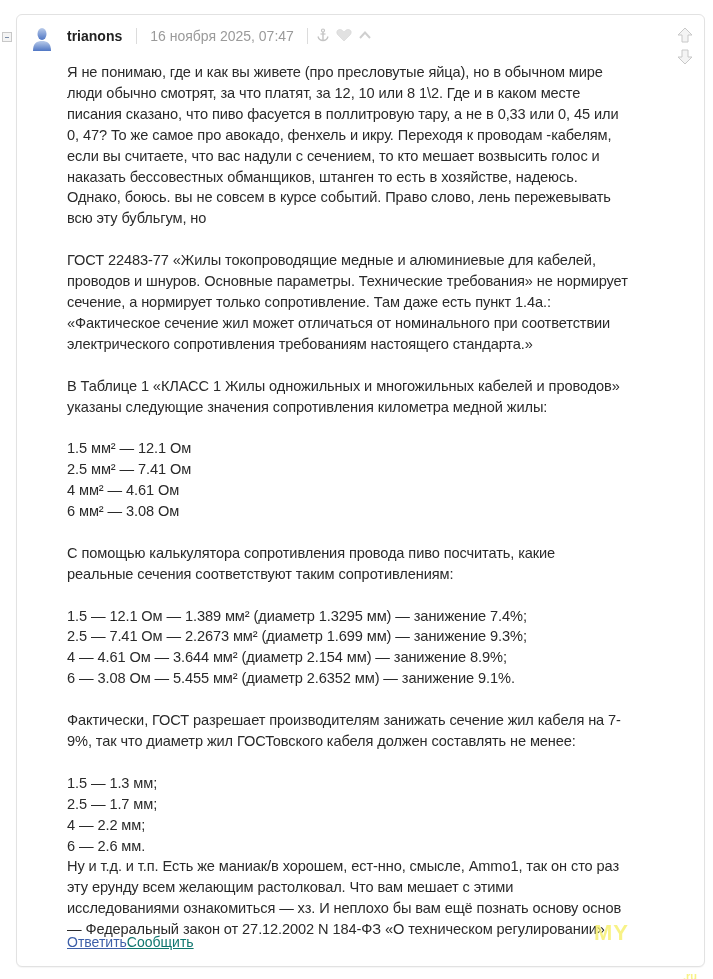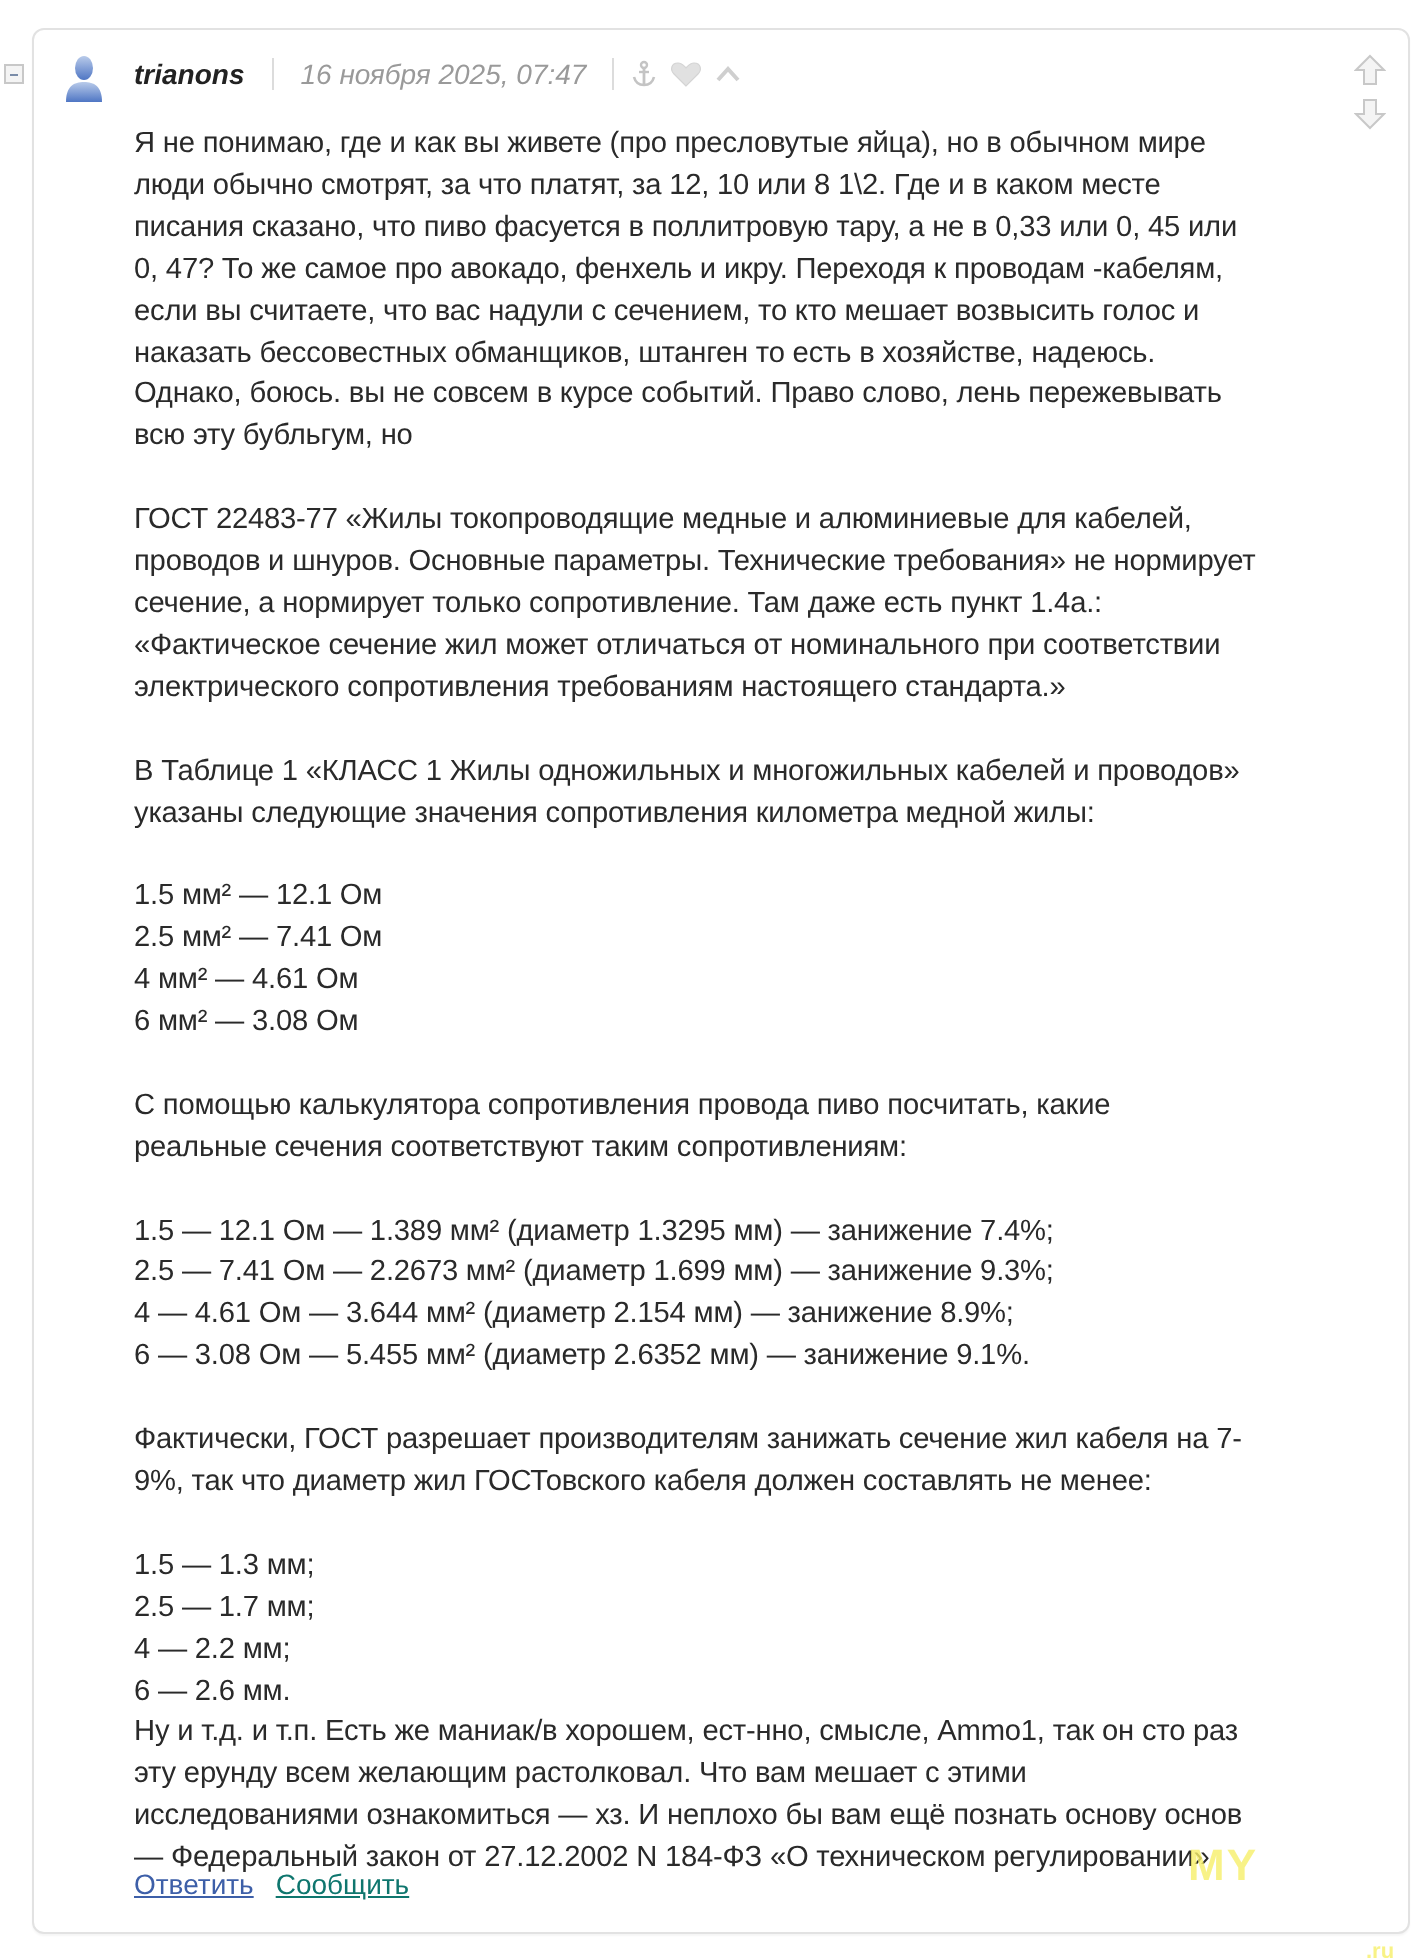--- a/index.html
+++ b/index.html
@@ -5,33 +5,33 @@
     html, body { margin: 0; padding: 0; background: #ffffff; }
     body { width: 713px; height: 979px; position: relative; overflow: hidden;
       font-family: "Liberation Sans", sans-serif; color: #222; }
     .collapse-btn { position: absolute; left: 2px; top: 32px; width: 10px; height: 10px;
       border: 1px solid #c8c8c8; background: #f4f4f4; box-sizing: border-box; cursor: pointer; }
     .collapse-btn::after { content: ""; position: absolute; left: 2px; top: 4px; width: 4px; height: 1px; background: #7a8ca8; }
     .comment-card { position: absolute; left: 16px; top: 14px; width: 689px; height: 953px;
       border: 1px solid #e2e2e2; border-radius: 6px; box-sizing: border-box; background: #fff;
       box-shadow: 0 1px 1px rgba(0,0,0,0.04); }
     .avatar { position: absolute; left: 32px; top: 26px; width: 20px; height: 26px; }
-    .header { position: absolute; left: 67px; top: 28px; height: 18px; display: flex; align-items: center;
-      font-size: 14px; font-style: italic; }
+    .header { position: absolute; left: 67px; top: 28px; height: 18px; display: flex; align-items: flex-start;
+      font-size: 14px; }
     .username { font-weight: bold; color: #222; font-size: 14px; cursor: pointer; }
     .sep { width: 1px; height: 16px; background: #dcdcdc; margin: 0 13px 0 14px; }
     .timestamp { color: #9a9a9a; font-size: 14px; }
     .sep2 { width: 1px; height: 16px; background: #dcdcdc; margin: 0 8px 0 13px; }
     .hicon { display: inline-block; margin-right: 6px; cursor: pointer; }
     .vote { position: absolute; left: 677px; width: 16px; height: 16px; cursor: pointer; }
     .vote.up { top: 27px; }
     .vote.down { top: 49px; }
     .body-text { position: absolute; left: 67px; top: 51px; width: 610px; font-size: 14.6px;
       line-height: 20.9px; color: #2a2a2a; white-space: pre-wrap; letter-spacing: -0.1px; margin-top: 11px; }
-    .actions { position: absolute; left: 67px; top: 934px; font-size: 14px; display: flex; gap: 11px; }
+    .actions { position: absolute; left: 67px; top: 934px; font-size: 14px; display: flex; }
     .reply-link { color: #3d5fa8; text-decoration: underline; cursor: pointer; }
     .report-link { color: #0f766e; text-decoration: underline; cursor: pointer; }
     .watermark { position: absolute; left: 594px; top: 920px; font-weight: bold; font-size: 22px;
       color: #f7f06a; opacity: 0.8; letter-spacing: 1px; }
     .watermark-ru { position: absolute; left: 683px; top: 938px; font-size: 11px; font-weight: bold; color: #f7f06a; opacity: 0.8; margin-top: 32px; }
   </style>
 </head>
 <body>
 
 <div class="collapse-btn">

